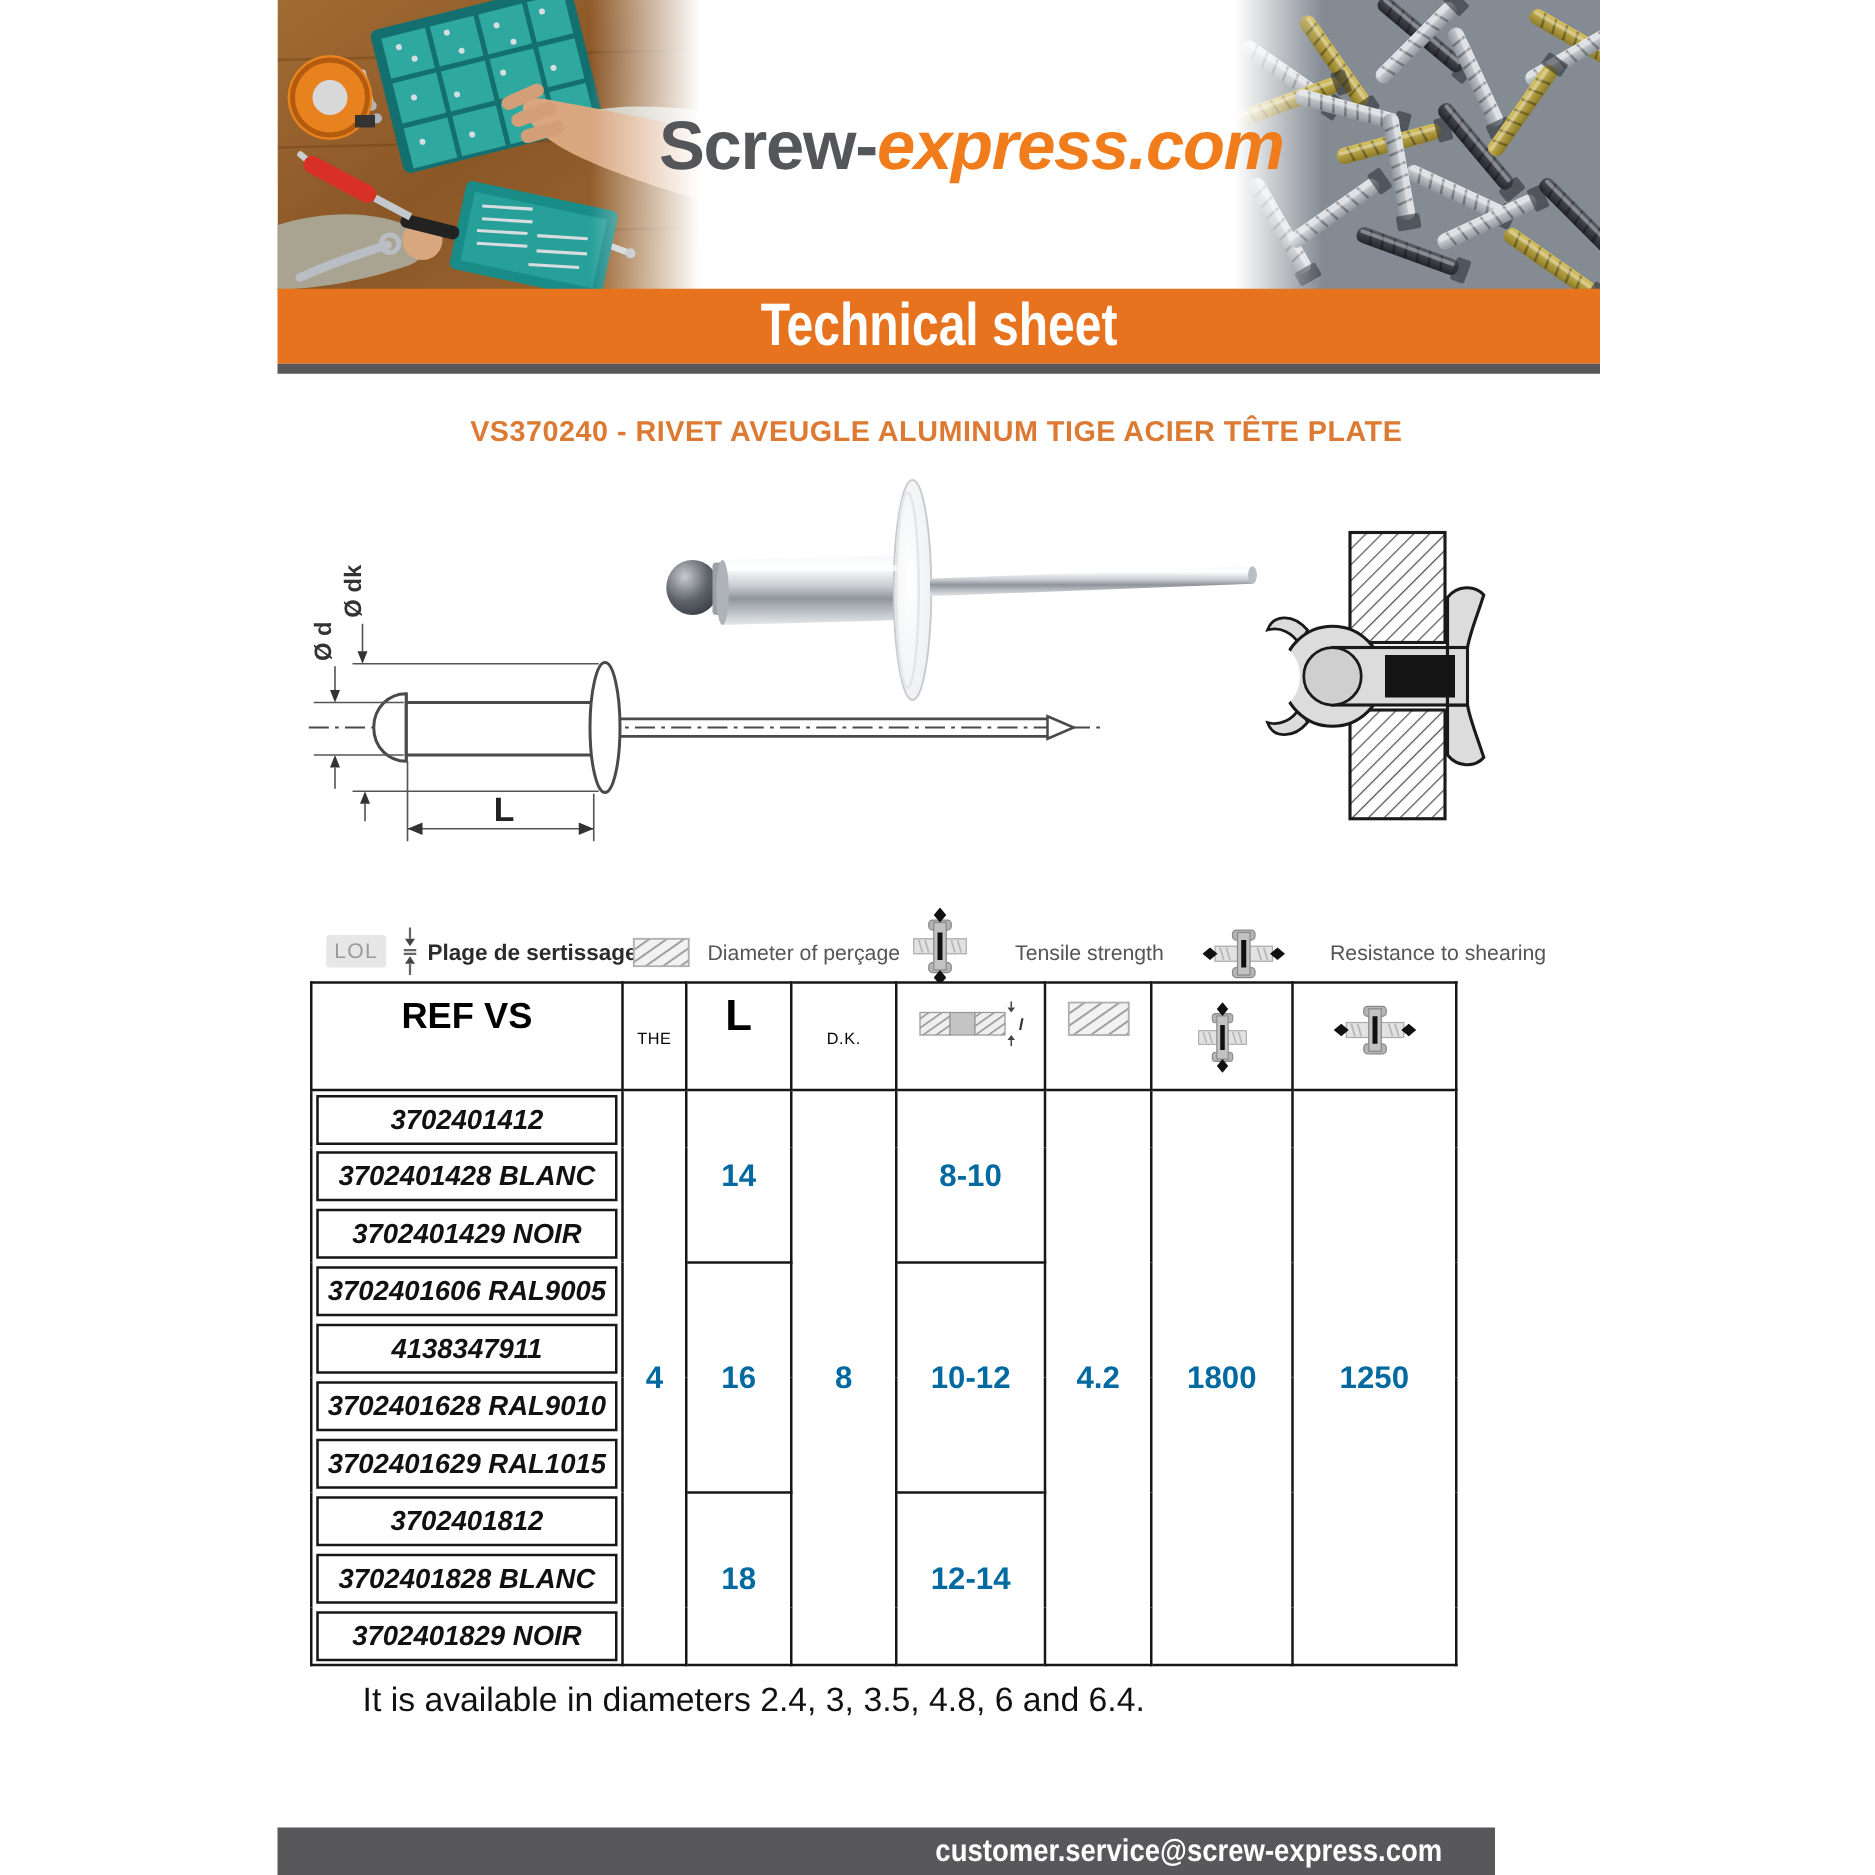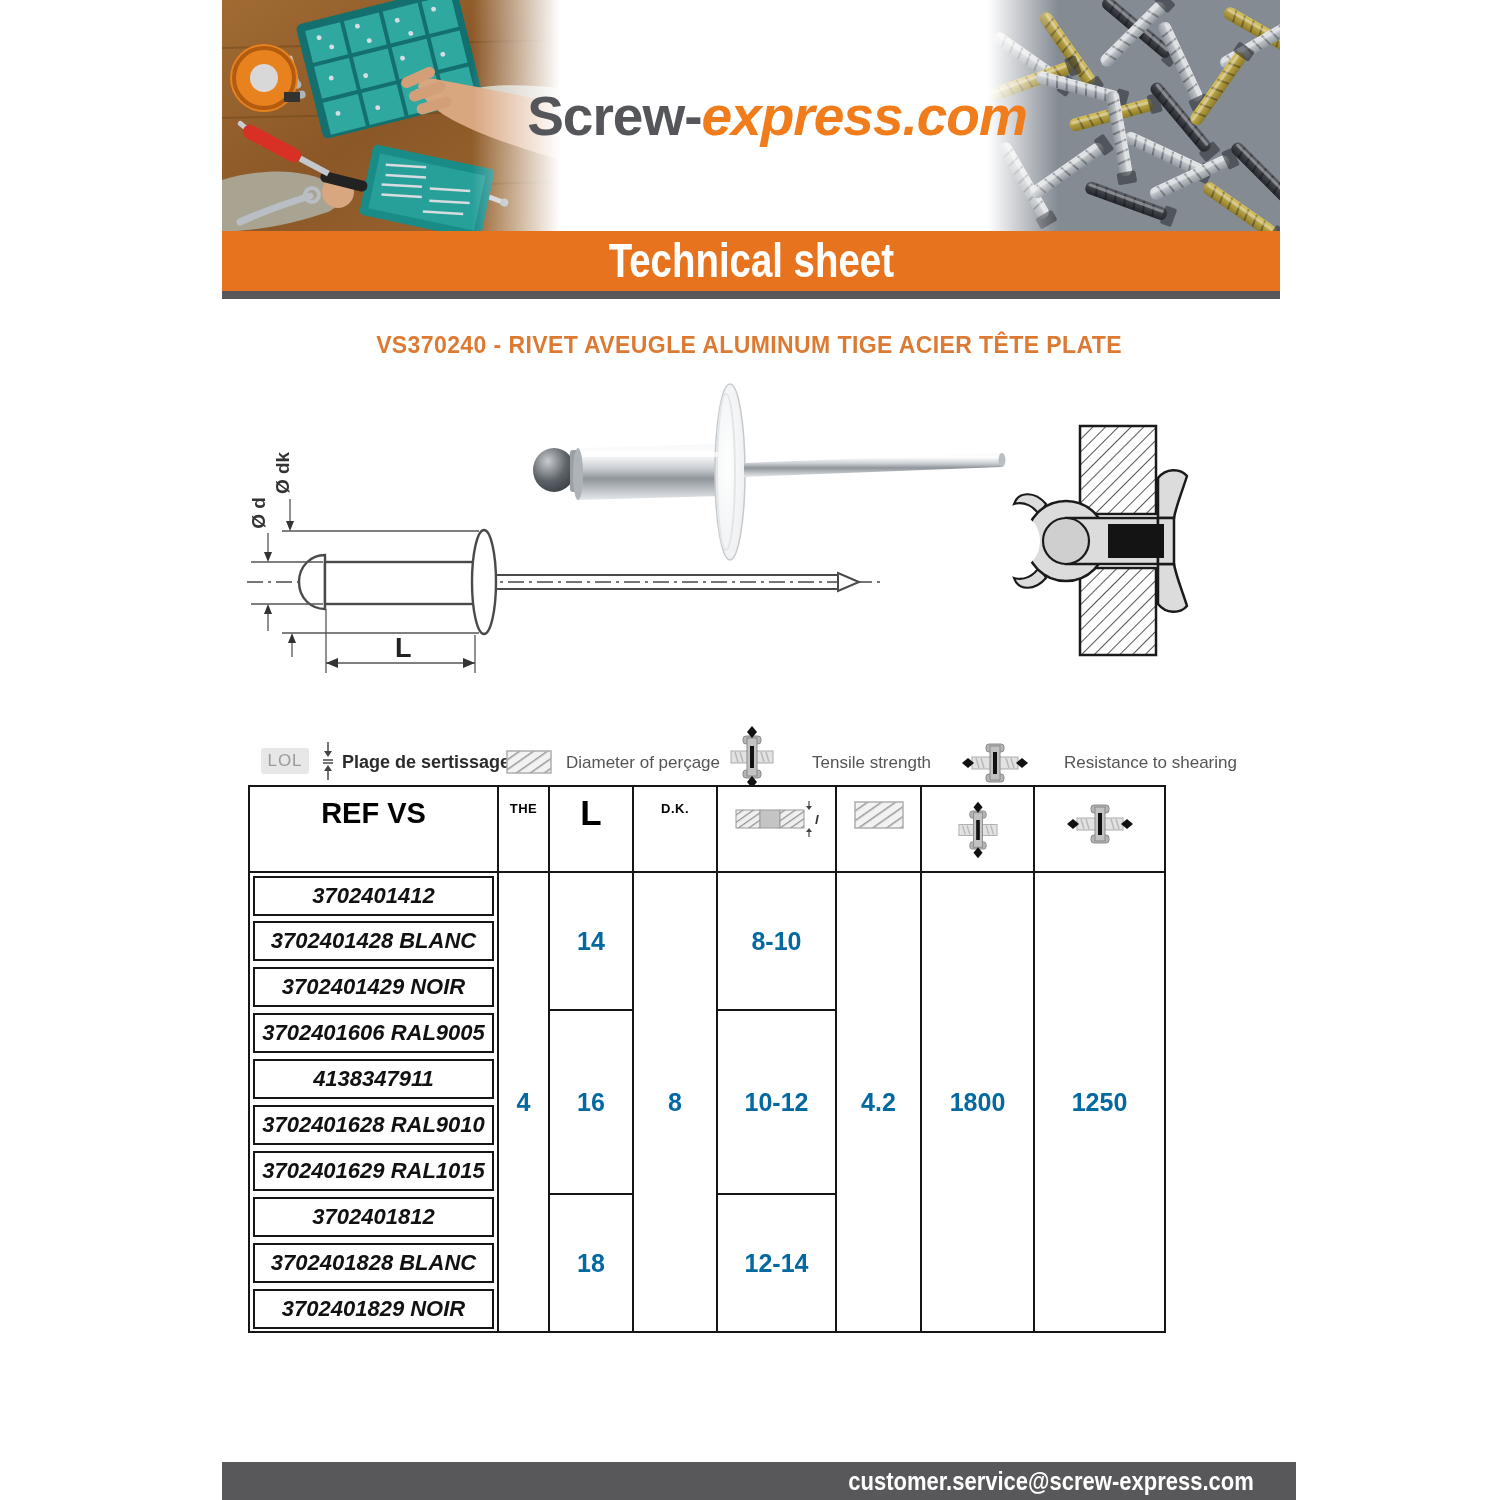--- a/index.html
+++ b/index.html
@@ -34,35 +34,35 @@
   .lol-pill { left: 261px; top: 748px; width: 48px; height: 26px; background: #E7E7E7;
               border-radius: 3px; color: #9B9B9B; font-size: 17px; text-align: center;
               line-height: 26px; letter-spacing: 1px; filter: blur(0.4px); }
 
   
   table.spec { position: absolute; left: 248px; top: 785px; width: 916px;
                border-collapse: collapse; table-layout: fixed; }
   table.spec, table.spec th, table.spec td.val { border: 2px solid #161616; }
   table.spec th { background: #fff; vertical-align: top; text-align: center; }
   th.h-ref { font-size: 29px; font-weight: bold; padding-top: 10px; }
-  th.h-the, th.h-dk { font-size: 13px; font-weight: 700; padding-top: 14px; letter-spacing: 0.5px; }
+  th.h-the, th.h-dk { font-size: 13px; font-weight: 400; padding-top: 36px; letter-spacing: 0.5px; }
   th.h-l { font-size: 35px; font-weight: bold; padding-top: 6px; }
   th.h-icon { padding-top: 14px; }
   tr.hdr { height: 86px; }
   tr.body-row { height: 46px; }
   td.ref { border: none; border-right: 2px solid #161616; padding: 2px 3px; }
   td.ref .refbox { border: 2px solid #161616; height: 40px; display: flex;
                    align-items: center; justify-content: center;
                    font-size: 22px; font-weight: bold; color: #111; font-style: italic; }
   td.val { text-align: center; vertical-align: middle; font-size: 25px;
            font-weight: bold; color: #0369a1; background: #fff; }
 
   
   .availability { left: 290px; top: 1345px; font-size: 27px; color: #111; }
-  .bottom-bar { left: 222px; top: 1462px; width: 1074px; height: 38px; background: #58585A;
+  .bottom-bar { left: 222px; top: 1462px; width: 974px; height: 38px; background: #58585A;
                 color: #fff; text-align: right; line-height: 38px; padding-right: 42px; }
   .bottom-bar span { display: inline-block; transform: scaleX(0.88); transform-origin: right center;
                      font-size: 25px; font-weight: bold; }
 </style>
 </head>
 <body>
 
 <div class="canvas">
 
   <svg class="abs photo-left" viewBox="0 0 338 232" preserveAspectRatio="none">
@@ -527,18 +527,19 @@
           </td>
         </tr>
       <tr class="body-row">
           <td class="ref">
             <div class="refbox">3702401829 NOIR</div>
           </td>
         </tr>
     </tbody>
   </table>
 
+  <div class="abs availability">It is available in diameters 2.4, 3, 3.5, 4.8, 6 and 6.4.</div>
 
   <div class="abs bottom-bar">
     <span>customer.service@screw-express.com</span>
   </div>
 
 </div>
 
 </body></html>

